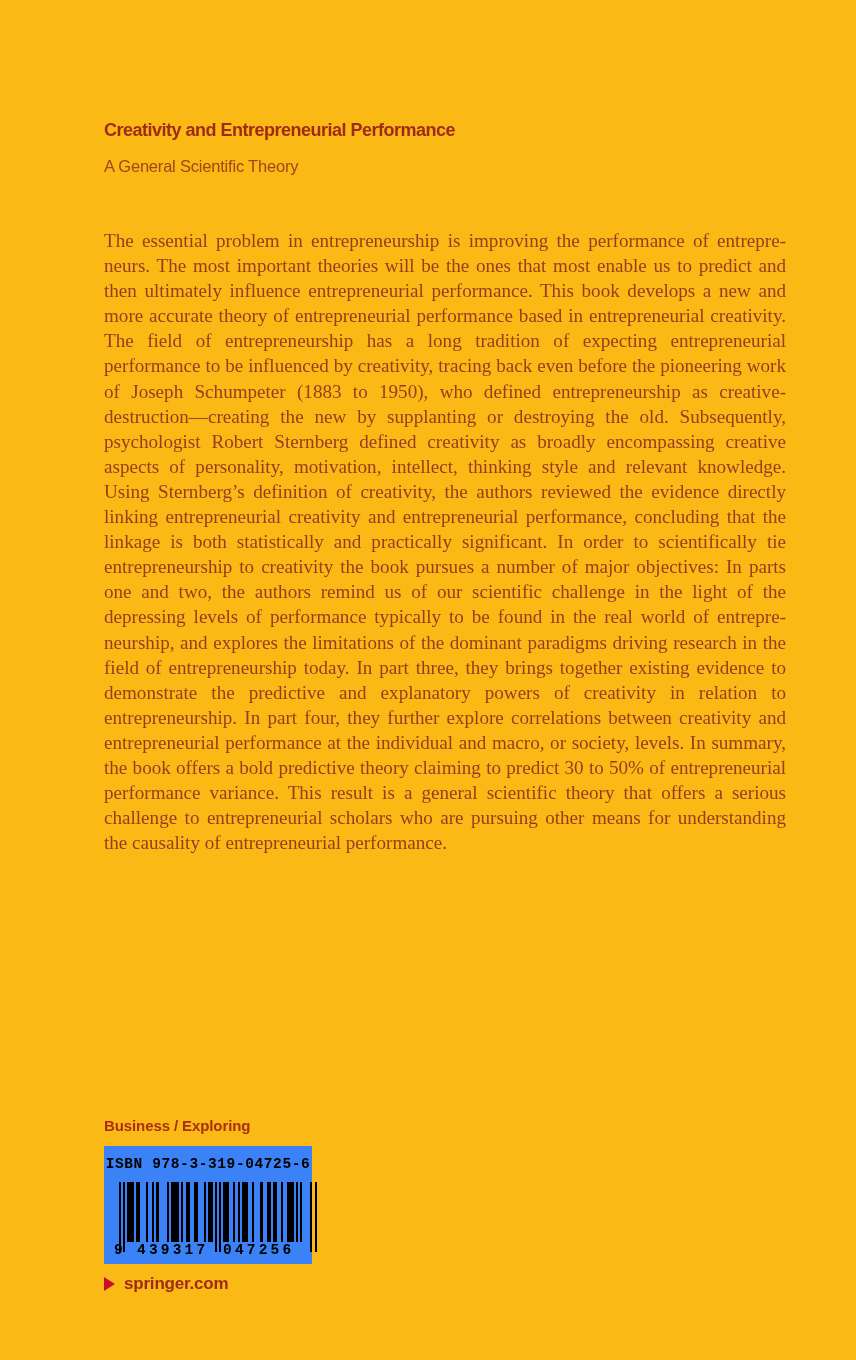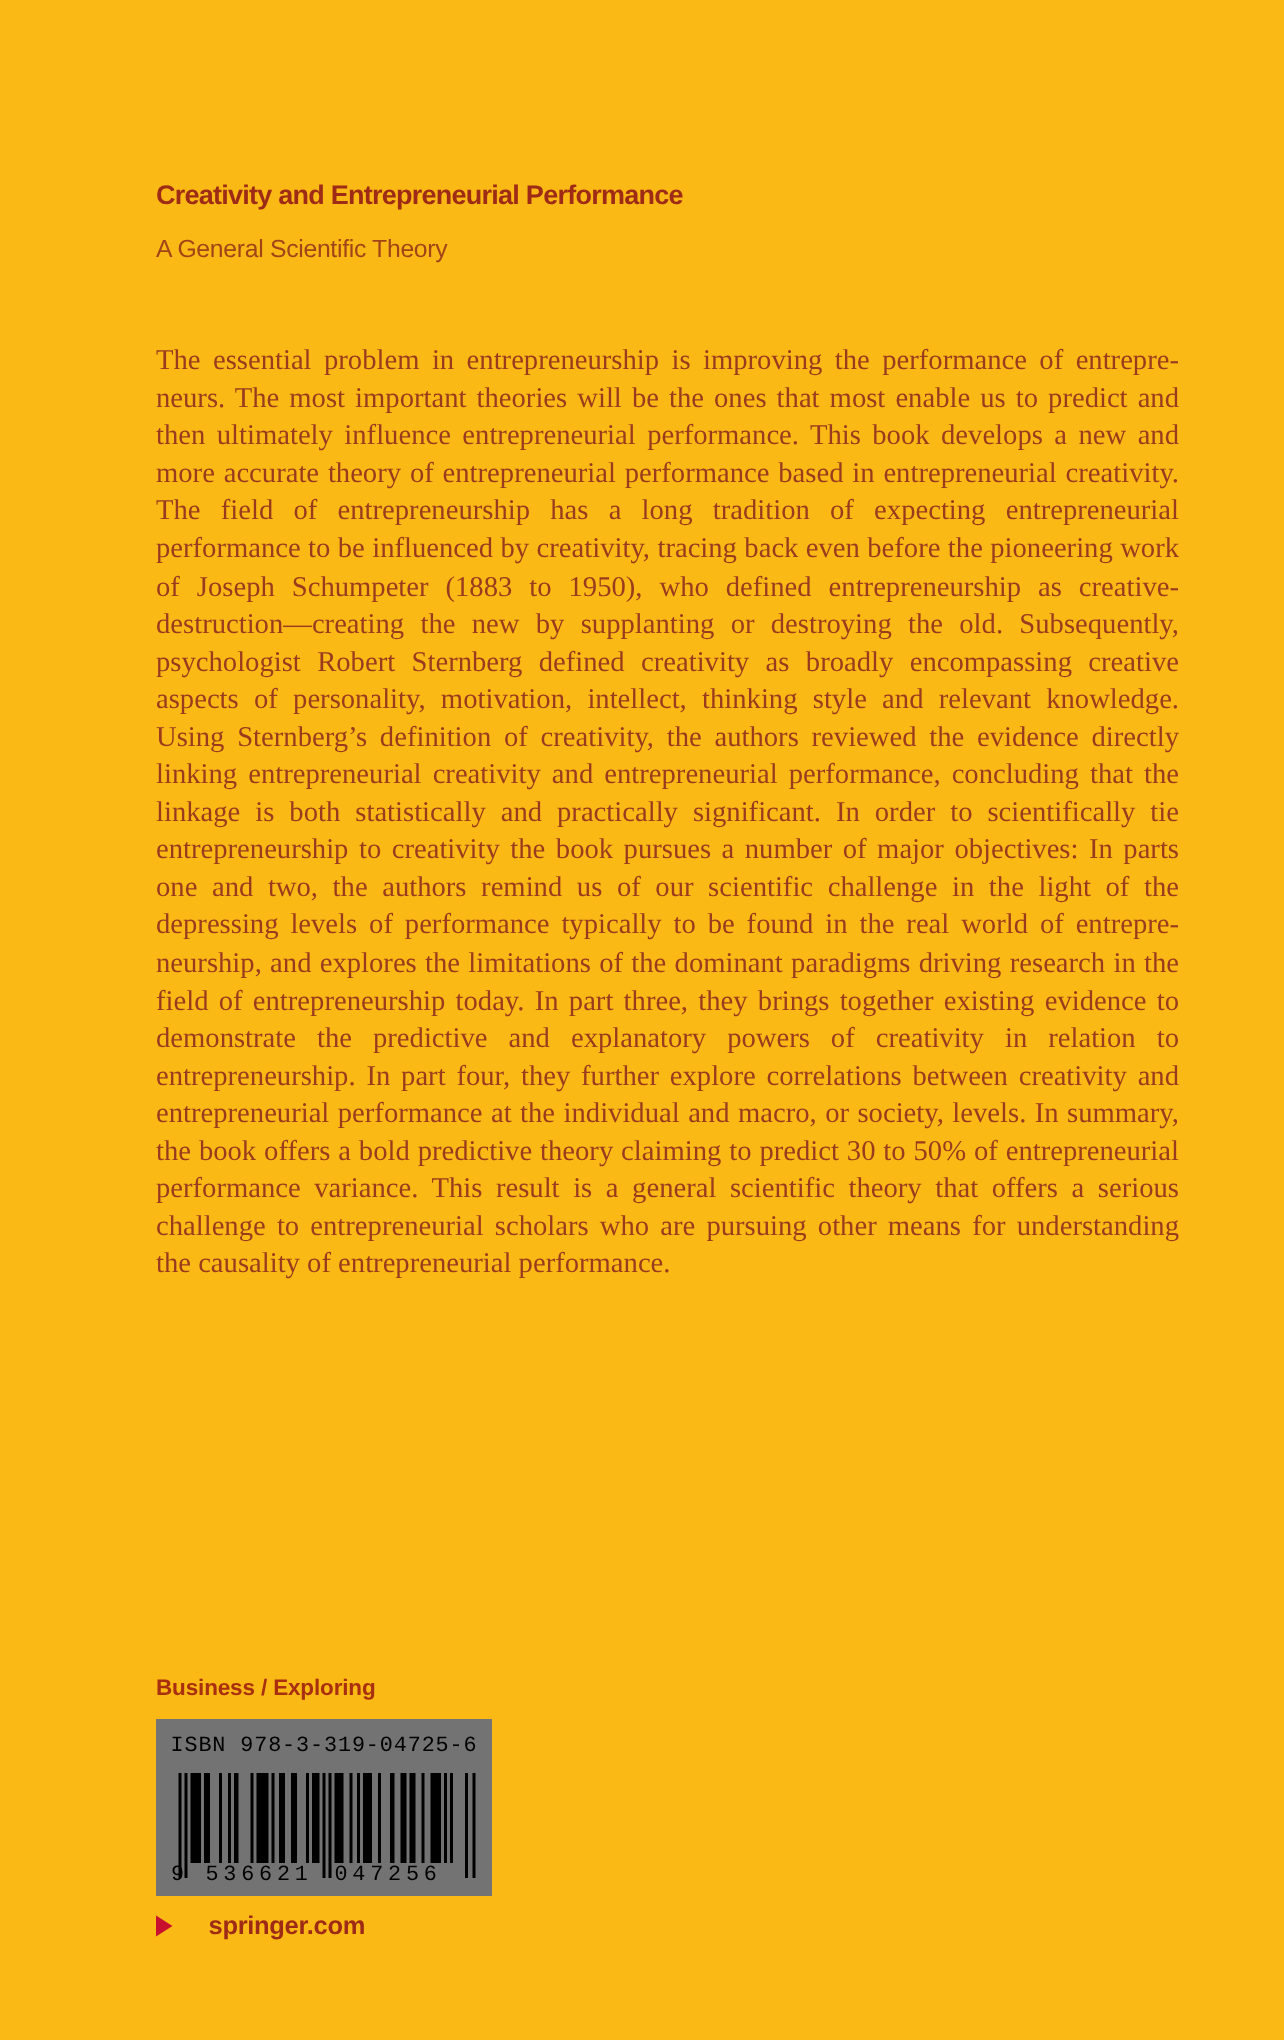--- a/index.html
+++ b/index.html
@@ -87,24 +87,25 @@
     font-weight: bold;
     font-size: 15px;
     letter-spacing: -0.1px;
     color: #A8300F;
   }
 
   .barcode-box {
     position: absolute;
     left: 104px;
     top: 1146px;
-    width: 224px;
+    width: 208px;
     height: 118px;
-    background: #737373;
+    background: #3b82f6;
     box-sizing: border-box;
+    font-weight: bold;
   }
 
   .isbn-text {
     position: absolute;
     left: 0;
     right: 0;
     top: 10px;
     text-align: center;
     font-family: "Liberation Mono", "DejaVu Sans Mono", monospace;
     font-size: 14.5px;
@@ -162,21 +163,21 @@
     letter-spacing: 3.2px;
     text-align: center;
   }
 
   .springer-link {
     position: absolute;
     left: 104px;
     top: 1274px;
     display: flex;
     align-items: center;
-    gap: 24px;
+    gap: 9px;
   }
   .springer-triangle {
     width: 0;
     height: 0;
     border-left: 11px solid #C8102E;
     border-top: 7px solid transparent;
     border-bottom: 7px solid transparent;
   }
   .springer-text {
     font-family: "Liberation Sans", sans-serif;
@@ -259,21 +260,21 @@
         <span class="b" style="width: 2.08421px;"></span>
         <span class="sp" style="width: 2.08421px;"></span>
         <span class="b" style="width: 2.08421px;"></span>
         <span class="sp" style="width: 8.33684px;"></span>
         <span class="b guard" style="width: 2.08421px;"></span>
         <span class="sp" style="width: 2.08421px;"></span>
         <span class="b guard" style="width: 2.08421px;"></span>
       </div>
     <div class="barcode-digits">
       <span class="lead">9</span>
-      <span class="grp1">536621</span>
+      <span class="grp1">439317</span>
       <span class="grp2">047256</span>
     </div>
   </div>
 
   <div class="springer-link">
     <span class="springer-triangle"></span>
     <span class="springer-text">springer.com</span>
   </div>
 
 </div>

